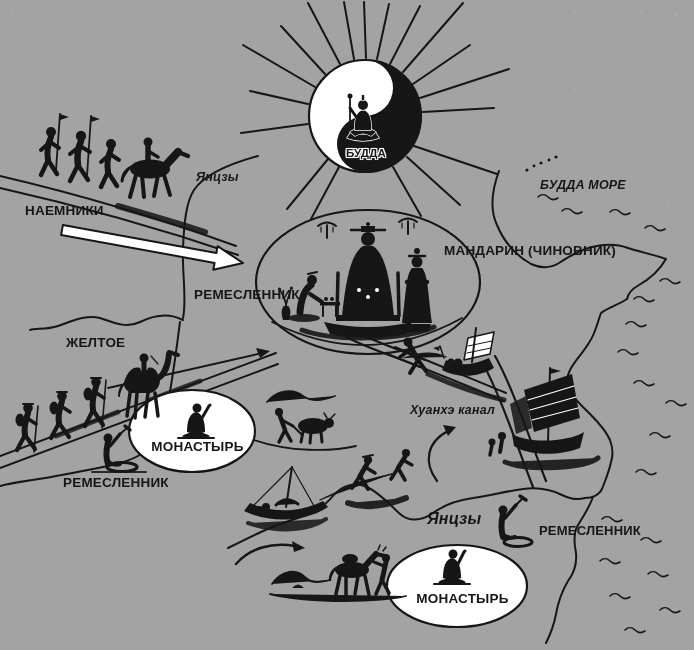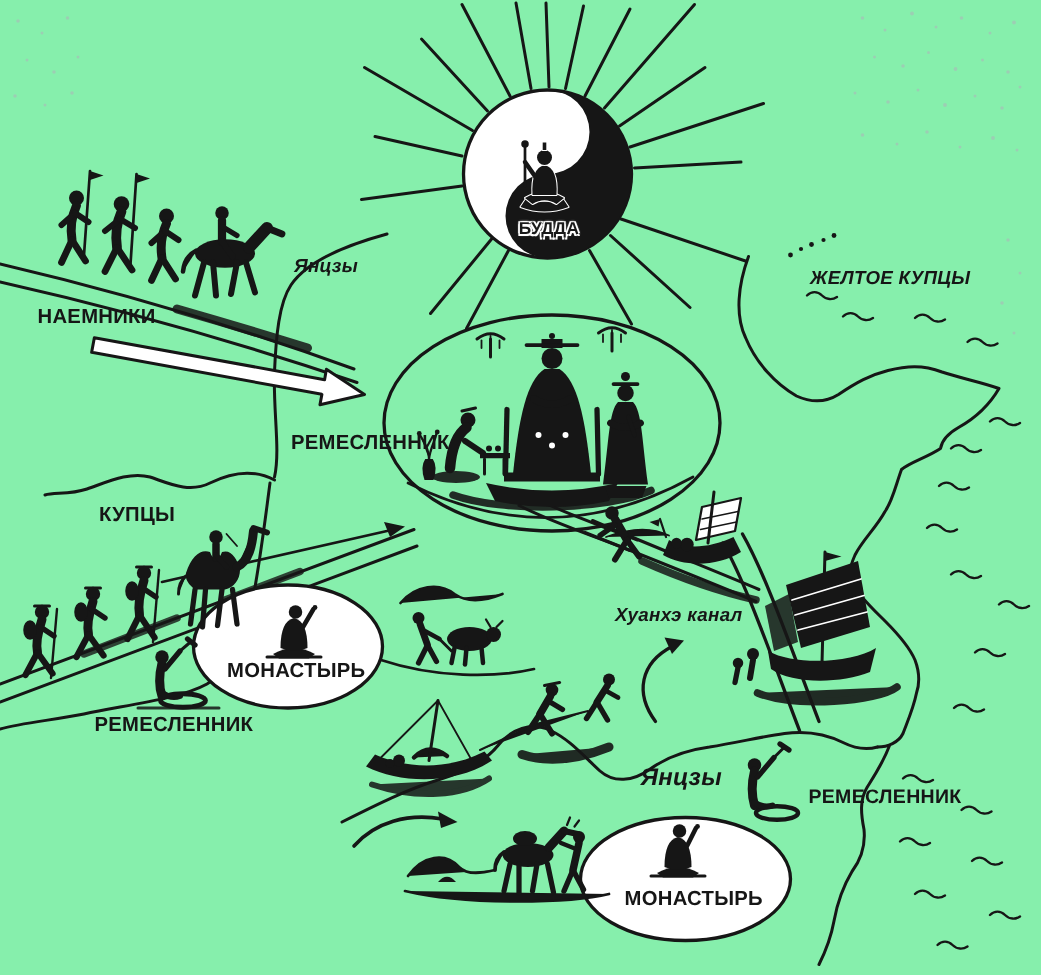--- a/index.html
+++ b/index.html
@@ -1,16 +1,16 @@
 <!DOCTYPE html>
 <html><head>
 <meta charset="utf-8">
 <style>
   html,body{margin:0;padding:0;background:#fff;}
-  .stage{position:relative;width:694px;height:650px;background:#86efac;overflow:hidden;
+  .stage{position:relative;width:694px;height:650px;background:#a3a3a3;overflow:hidden;
          font-family:"Liberation Sans",sans-serif;}
   .stage svg{position:absolute;left:0;top:0;}
   .lbl{position:absolute;font-weight:bold;color:#161616;white-space:nowrap;line-height:1;
        letter-spacing:0.2px;z-index:5;}
   .c{transform:translateX(-50%);}
   .it{font-style:italic;}
   .halo{color:#1a1a1a;text-shadow:0 0 2px #fff,0 0 2px #fff,1px 1px 0 #fff,-1px -1px 0 #fff,
         1px -1px 0 #fff,-1px 1px 0 #fff;}
   .f10{font-size:11.5px;} .f12{font-size:16px;} .f125{font-size:12.5px;}
   .f13{font-size:13px;} .f135{font-size:13.5px;padding-left:11px;} .f14{font-size:14px;letter-spacing:0.4px;}
@@ -483,25 +483,26 @@
       <circle cx="34" cy="-34" r="4" stroke="none"></circle>
       <path d="M34,-30 L30,-12" stroke-width="5"></path>
       <path d="M30,-12 L24,2 M30,-12 L37,1" stroke-width="3.6"></path>
       <path d="M32,-26 L22,-30" stroke-width="3"></path>
     </g>
 
   </g>
 </svg>
 
 <div class="lbl c halo f10" style="left:366px;top:148px">БУДДА</div>
+<div class="lbl f135" style="left:433px;top:244px">МАНДАРИН (ЧИНОВНИК)</div>
 <div class="lbl f135" style="left:183px;top:288px">РЕМЕСЛЕННИК</div>
 <div class="lbl f135" style="left:14px;top:204px">НАЕМНИКИ</div>
 <div class="lbl it f125" style="left:196px;top:171px">Янцзы</div>
-<div class="lbl it f125" style="left:540px;top:179px">ЖЕЛТОЕ КУПЦЫ</div>
-<div class="lbl f135" style="left:55px;top:336px">КУПЦЫ</div>
+<div class="lbl it f125" style="left:540px;top:179px">БУДДА МОРЕ</div>
+<div class="lbl f135" style="left:55px;top:336px">ЖЕЛТОЕ</div>
 <div class="lbl c f135" style="left:192px;top:440px">МОНАСТЫРЬ</div>
 <div class="lbl f135" style="left:52px;top:476px">РЕМЕСЛЕННИК</div>
 <div class="lbl it f125" style="left:410px;top:404px">Хуанхэ канал</div>
 <div class="lbl it f12" style="left:427px;top:511px">Янцзы</div>
 <div class="lbl f13" style="left:539px;top:524px">РЕМЕСЛЕННИК</div>
 <div class="lbl c f135" style="left:457px;top:592px">МОНАСТЫРЬ</div>
 
 </div>
 
 </body></html>

